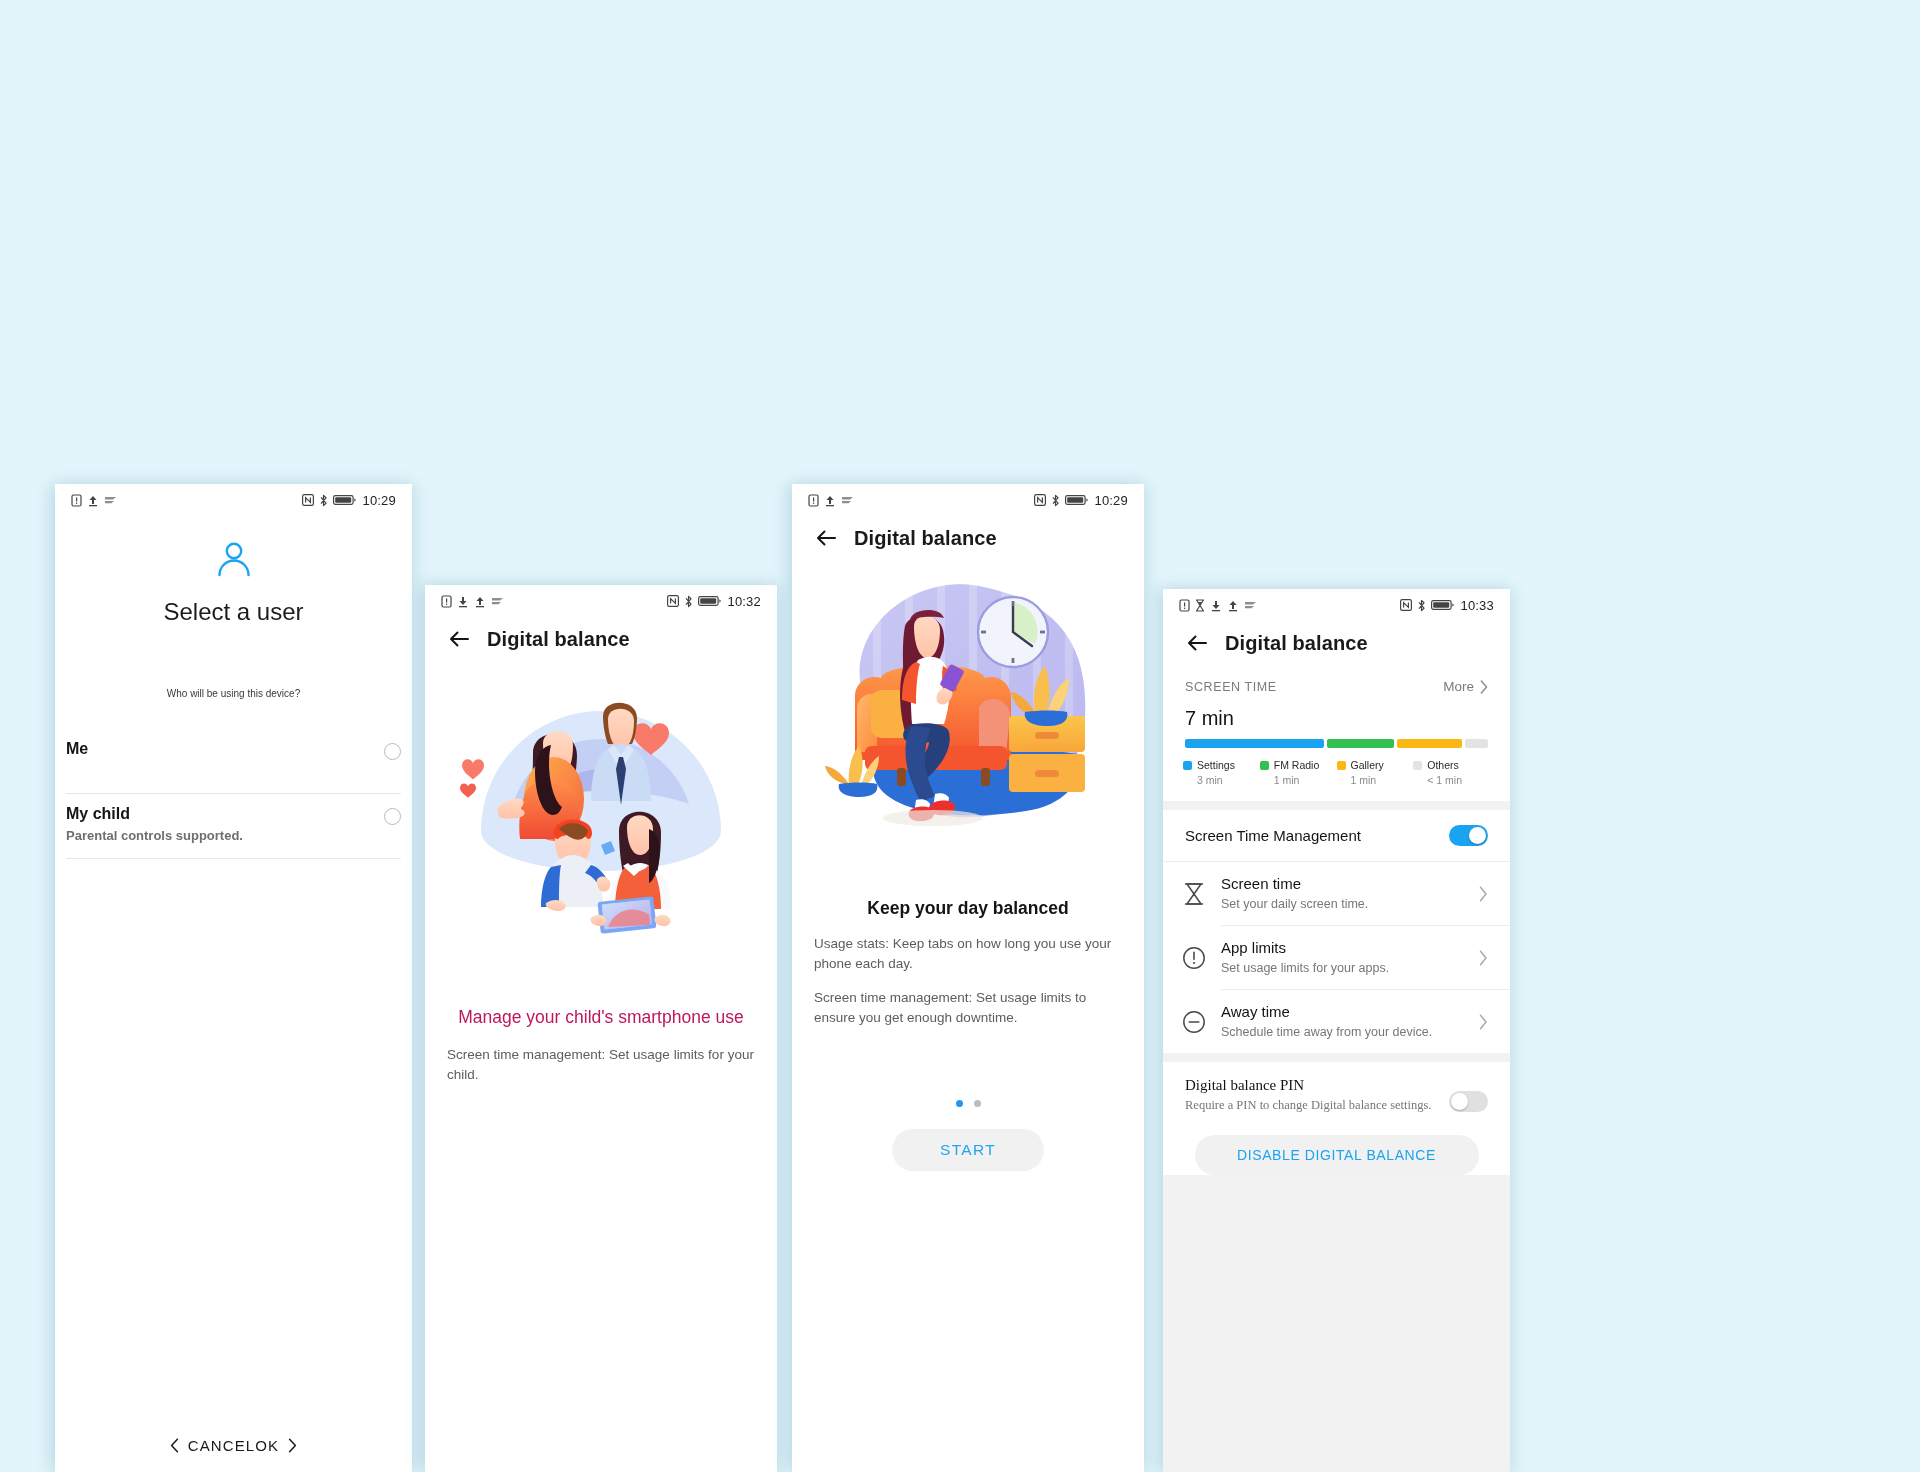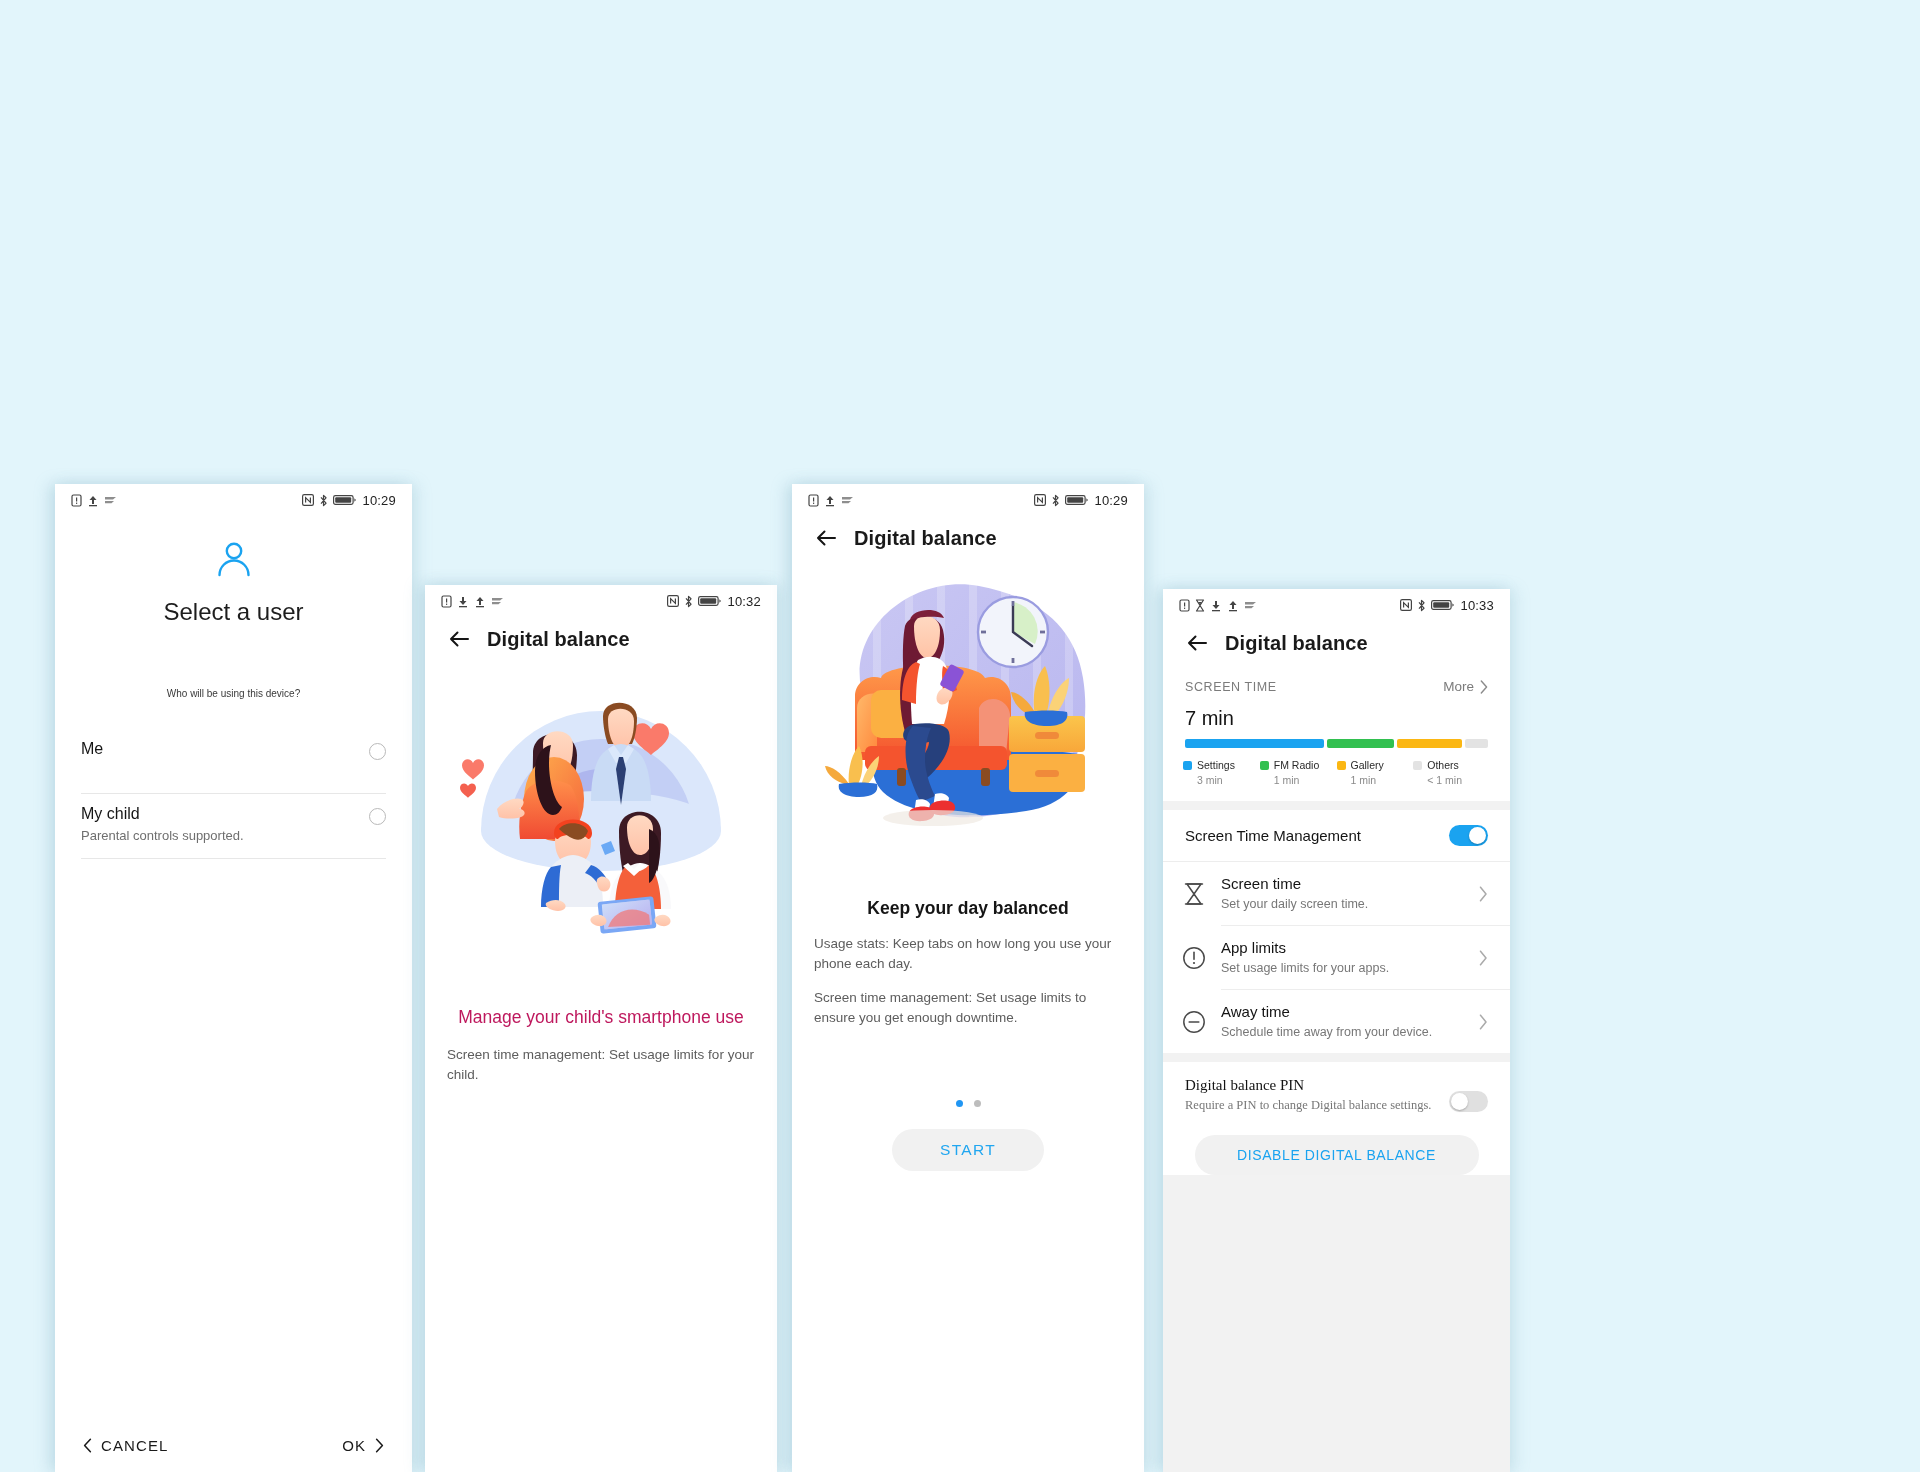--- a/index.html
+++ b/index.html
@@ -30,37 +30,37 @@
   
   .appbar{display:flex;align-items:center;padding:14px 20px 6px 20px;}
   .appbar .back{width:28px;height:28px;flex:none;margin-right:14px;}
   .appbar .title{font-size:20px;font-weight:bold;color:#1a1a1a;letter-spacing:.1px;}
 
   
   #phone1{left:55px;top:484px;width:357px;height:988px;}
   #phone1 .p1-usericon{margin:28px auto 0;width:44px;height:44px;display:block;}
   #phone1 .p1-title{text-align:center;font-size:24px;color:#1d1d1d;margin-top:16px;}
   #phone1 .p1-sub{text-align:center;font-size:10px;color:#3a3a3a;margin-top:62px;}
-  #phone1 .rows{margin-top:30px;padding:0 26px;}
+  #phone1 .rows{margin-top:30px;padding:0 11px;font-weight:bold;}
   #phone1 .row{
     display:flex;align-items:flex-start;
     border-bottom:1px solid #e7e7e7;
     padding:10px 0 14px 0;min-height:40px;
   }
   #phone1 .row .rtexts{flex:1;}
   #phone1 .row .rmain{font-size:16px;color:#151515;line-height:20px;}
   #phone1 .row .rsub{font-size:13px;color:#6f6f6f;margin-top:3px;line-height:17px;}
   #phone1 .radio{
     width:17px;height:17px;border:1.6px solid #b9b9b9;border-radius:50%;
     margin-top:4px;flex:none;box-sizing:border-box;background:#fff;
   }
   #phone1 .bottombar{
     position:absolute;left:0;right:0;bottom:0;height:54px;
-    display:flex;align-items:center;justify-content:space-between;
-    padding:0 28px;box-sizing:border-box;background:#fff;
+    display:flex;align-items:center;justify-content:center;
+    padding:0 40px;box-sizing:border-box;background:#fff;
   }
   #phone1 .btn-text{font-size:15px;color:#1a1a1a;letter-spacing:1.1px;display:flex;align-items:center;gap:9px;}
 
   
   #phone2{left:425px;top:585px;width:352px;height:887px;}
   #phone2 .illo{margin:22px auto 0;display:block;}
   #phone2 .h2{font-size:17.5px;font-weight:normal;color:#be185d;text-align:center;margin:54px 18px 0;line-height:24px;}
   #phone2 .p2{font-size:13.5px;color:#5d5d5d;margin:16px 22px 0;line-height:20px;}
 
   

